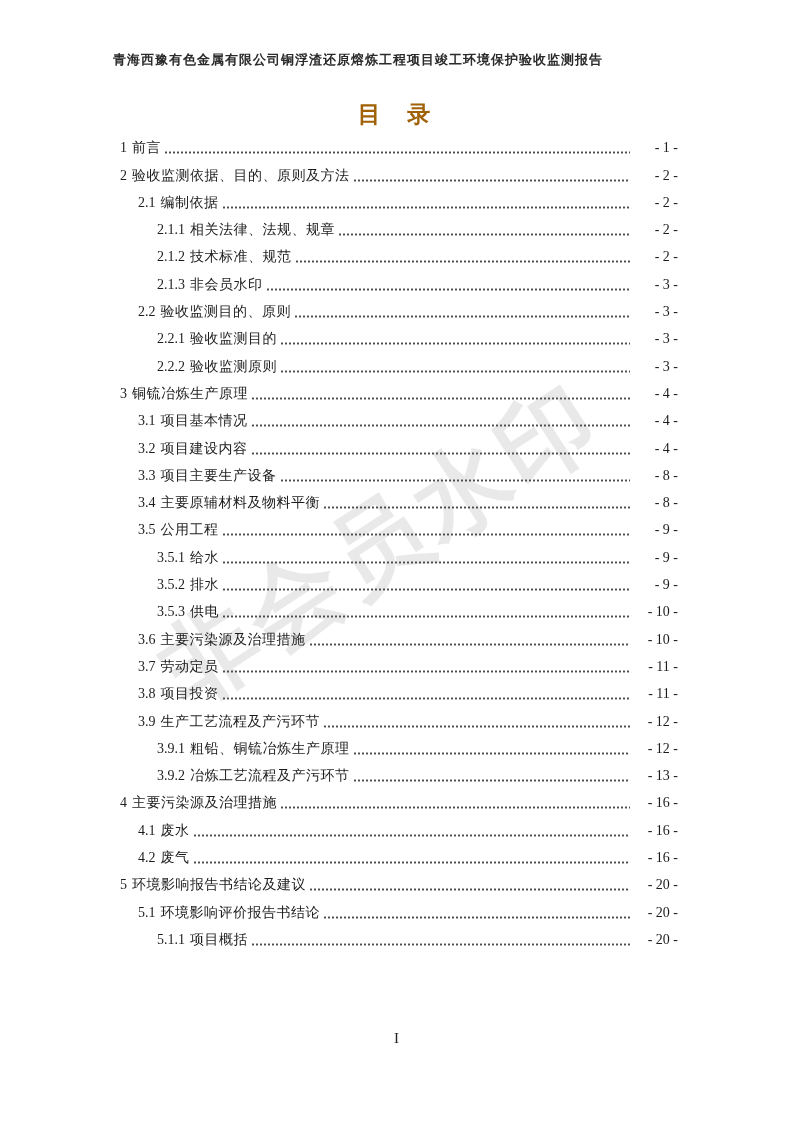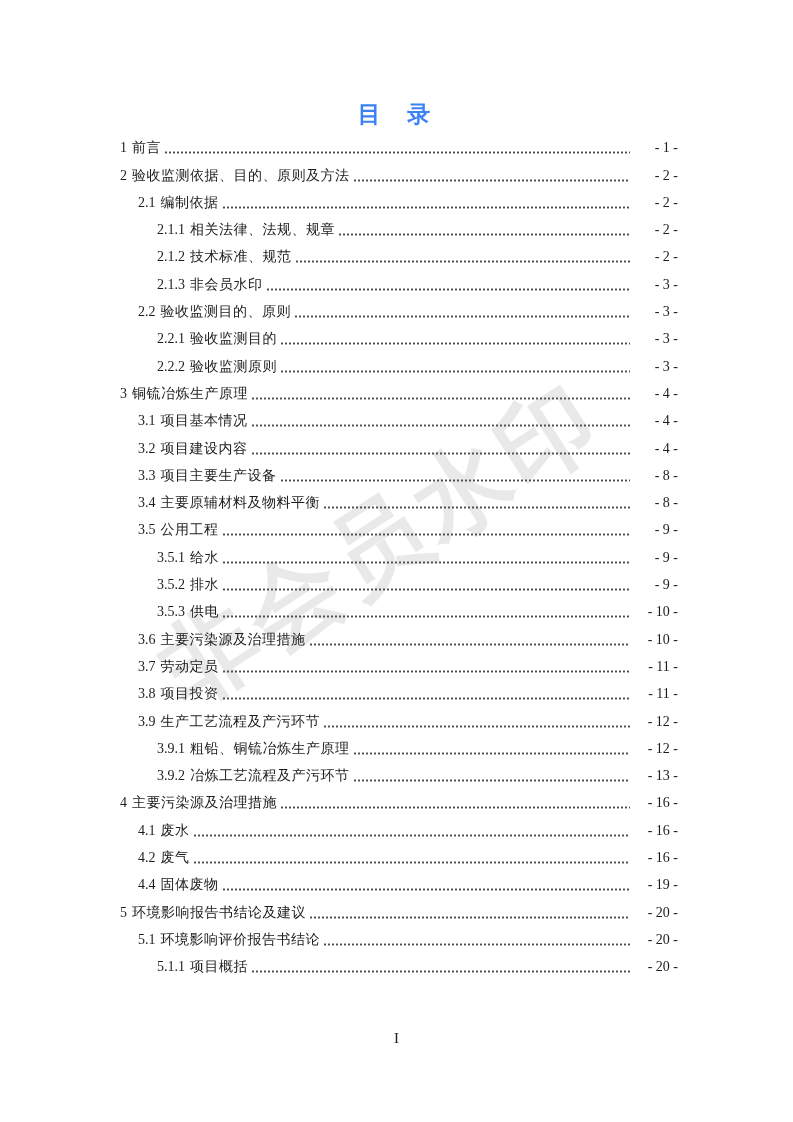--- a/index.html
+++ b/index.html
@@ -12,21 +12,21 @@
     color:#1c1c1c;
   }
   .doc-header{
     position:absolute;left:113px;top:51px;
     font-size:13px;font-weight:bold;letter-spacing:1px;
     color:#2b2b2b;white-space:nowrap;
   }
   .toc-title{
     position:absolute;left:0;right:0;top:99px;
     text-align:center;
-    font-size:23px;font-weight:bold;color:#3b82f6;
+    font-size:23px;font-weight:bold;color:#a16207;
     letter-spacing:5px;white-space:pre;
   }
   .watermark{
     position:absolute;left:170px;top:630px;
     font-family:"Liberation Sans","DejaVu Sans",sans-serif;
     font-size:95px;font-weight:bold;line-height:100px;
     color:#1a1a1a;opacity:0.09;
     letter-spacing:5px;white-space:nowrap;
     transform:rotate(-33deg);transform-origin:0 50%;
     pointer-events:none;
@@ -56,20 +56,21 @@
   .doc-footer{
     position:absolute;left:0;right:0;top:1030px;
     text-align:center;font-size:15px;color:#222;
   }
 </style>
 </head>
 <body>
 
 <div class="page">
 
+  <div class="doc-header">青海西豫有色金属有限公司铜浮渣还原熔炼工程项目竣工环境保护验收监测报告</div>
 
   <div class="toc-title">目  录</div>
 
   <div class="watermark">非会员水印</div>
 
   <div class="toc" id="toc-list">
       <div class="toc-row lvl1">
     <span class="num">1</span>
     <span class="ttl">前言</span>
     <span class="leader"></span>
@@ -224,26 +225,20 @@
     <span class="ttl">废水</span>
     <span class="leader"></span>
     <span class="pg">- 16 -</span>
   </div>
       <div class="toc-row lvl2">
     <span class="num">4.2</span>
     <span class="ttl">废气</span>
     <span class="leader"></span>
     <span class="pg">- 16 -</span>
   </div>
-      <div class="toc-row lvl2">
-    <span class="num">4.4</span>
-    <span class="ttl">固体废物</span>
-    <span class="leader"></span>
-    <span class="pg">- 19 -</span>
-  </div>
       <div class="toc-row lvl1">
     <span class="num">5</span>
     <span class="ttl">环境影响报告书结论及建议</span>
     <span class="leader"></span>
     <span class="pg">- 20 -</span>
   </div>
       <div class="toc-row lvl2">
     <span class="num">5.1</span>
     <span class="ttl">环境影响评价报告书结论</span>
     <span class="leader"></span>

